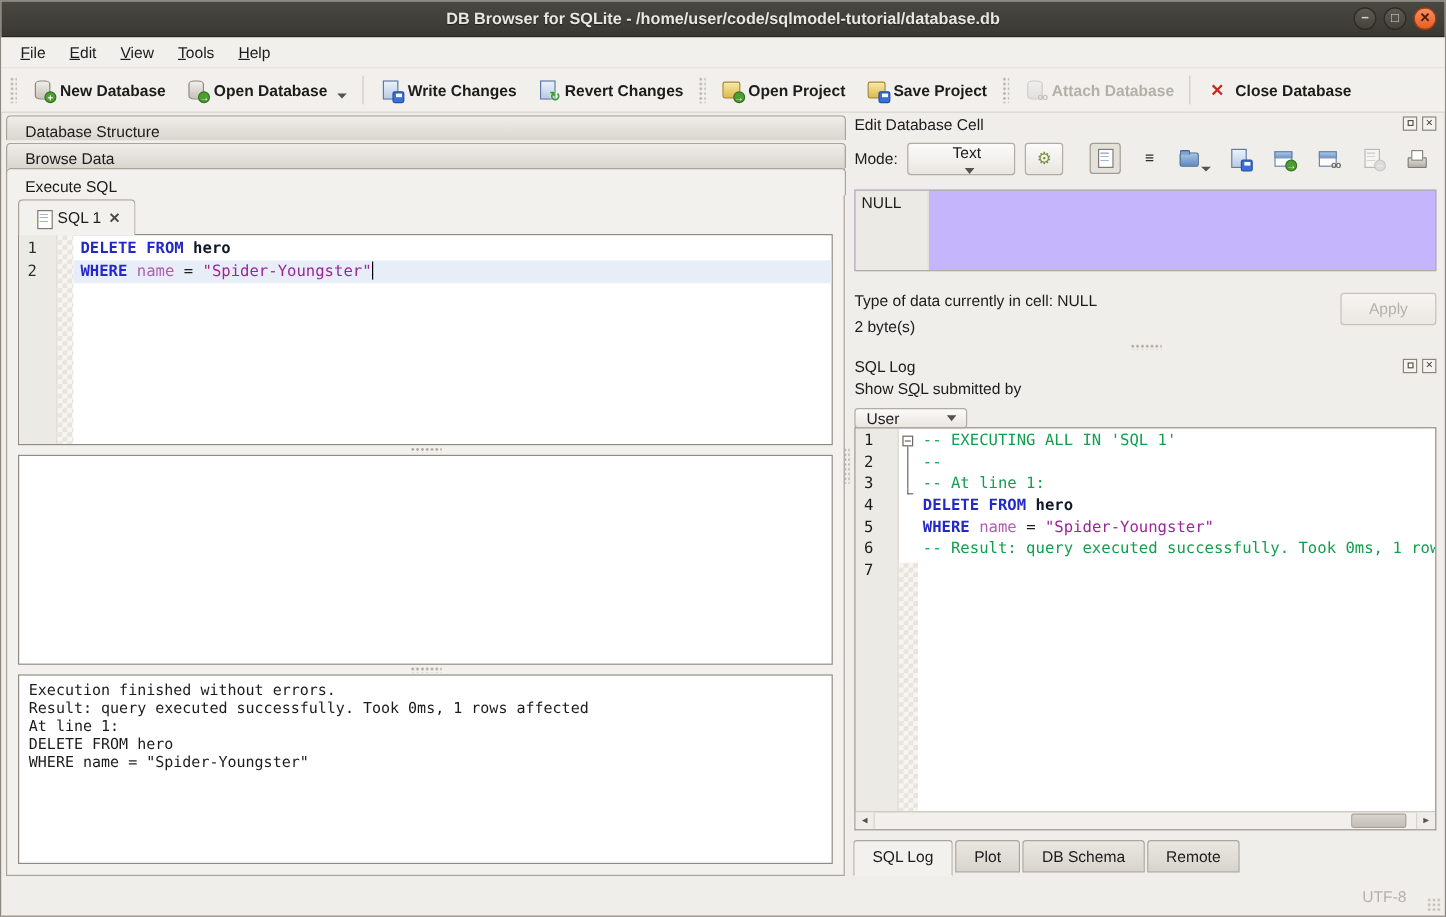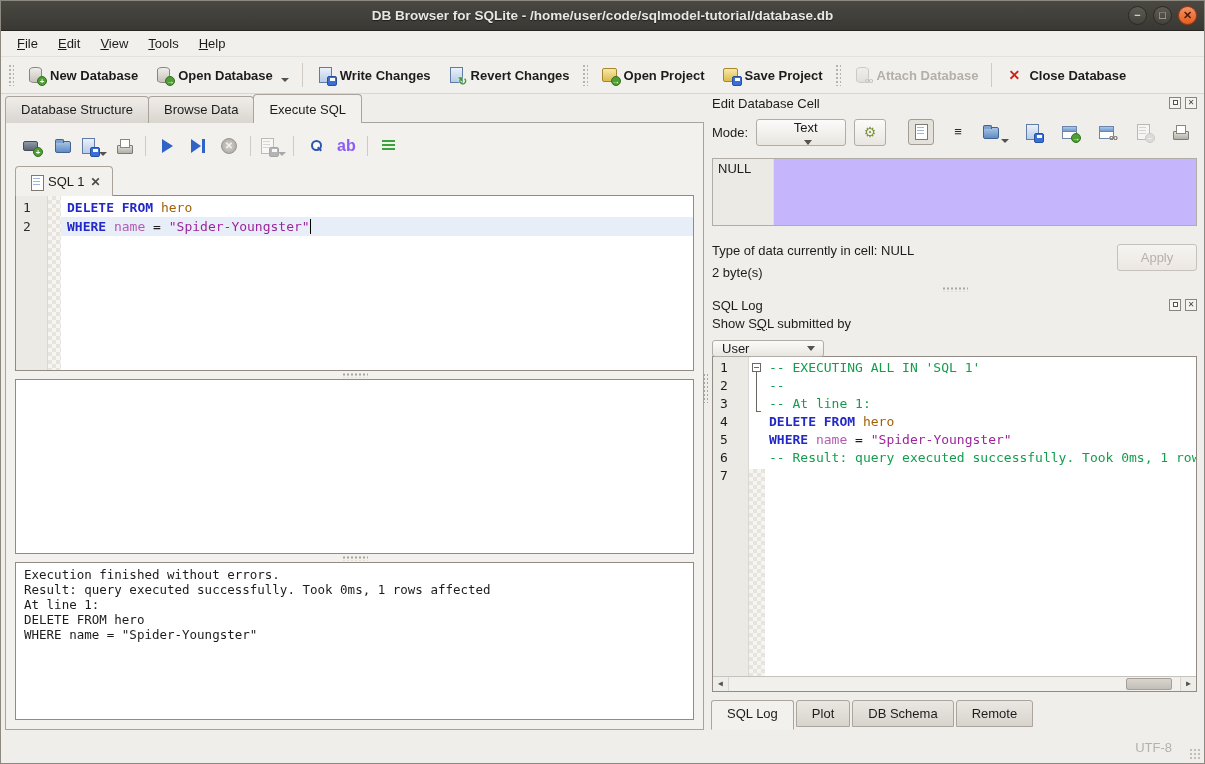--- a/index.html
+++ b/index.html
@@ -88,21 +88,21 @@
   .bdg-disk { background:#3a6fd8; border:1px solid #27509e; border-radius:2px; }
   .bdg-disk::after { content:""; position:absolute; left:2px; top:1px; width:5px; height:3px; background:#fff; }
   .bdg-minus { background:#c9c5bf; border:1px solid #a09b94; color:#f4f2ee; }
   .bdg-chain { color:#6e6963; font-size:8px; letter-spacing:-1px; text-shadow:0 0 1px #fff; }
   
   .left-pane { position:absolute; left:4px; top:93px; width:699px; bottom:33px; }
   .right-pane { position:absolute; left:709px; top:91px; right:5px; bottom:33px; display:flex; flex-direction:column; }
   .v-splitter { position:absolute; left:701px; top:372px; width:6px; height:30px;
     background-image:radial-gradient(#a9a49c 1px, transparent 1.2px); background-size:4px 4px; }
   
-  .main-tabs { height:29px; display:flex; position:relative; z-index:2; }
+  .main-tabs { height:29px; display:flex; position:relative; z-index:2;flex-direction:column; }
   .mtab { padding:5px 15px 0; border:1px solid #a9a39c; border-bottom:none; border-radius:4px 4px 0 0;
     background:linear-gradient(#f0ede9,#d9d5cf); margin-right:-1px; height:27px; margin-top:2px; }
   .mtab.active { background:#f3f1ed; height:29px; margin-top:0; padding-top:7px; z-index:3; }
   .pane-frame { position:absolute; top:28px; left:0; right:0; bottom:0; border:1px solid #a9a39c;
     background:#f3f1ed; padding:8px 9px 9px; display:flex; flex-direction:column; z-index:1; }
   
   .sqltoolbar { height:30px; display:flex; align-items:center; gap:7px; padding-left:4px; }
   .sqltoolbar .sep { width:1px; height:20px; background:#cfcac3; margin:0 2px; }
   .icbtn { width:24px; height:24px; display:flex; align-items:center; justify-content:center; position:relative; }
   .icbtn.disabled { opacity:.45; filter:grayscale(.9); }
@@ -119,21 +119,21 @@
     padding:2px 0 0 7px; line-height:19px; }
   .fold-col { width:13px; }
   .checker { background-image:
       linear-gradient(45deg,#e7e4de 25%,transparent 25%,transparent 75%,#e7e4de 75%),
       linear-gradient(45deg,#e7e4de 25%,transparent 25%,transparent 75%,#e7e4de 75%);
     background-size:8px 8px; background-position:0 0,4px 4px; background-color:#f7f5f2; }
   .code-col { flex:1; padding-top:2px; line-height:19px; overflow:hidden; }
   .code-line { height:19px; padding-left:6px; white-space:pre; }
   .code-line.hl { background:#e8eef7; }
   .kw { color:#2328c8; font-weight:bold; }
-  .tbl { color:#a16207; font-weight:normal; }
+  .tbl { color:#0f172a; font-weight:bold; }
   .idn { color:#b45cb4; }
   .str { color:#9c259c; }
   .cmt { color:#129e4d; }
   .caret { display:inline-block; width:1px; height:15px; background:#000; vertical-align:-3px; }
   
   .h-splitter { height:8px; position:relative; }
   .h-splitter::after { content:""; position:absolute; left:50%; top:50%; width:26px; height:5px;
     transform:translate(-50%,-50%);
     background-image:radial-gradient(#a9a49c 1px, transparent 1.2px); background-size:4px 4px; }
   .results { border:1px solid #918b83; background:#fff; flex:1; }
@@ -145,21 +145,21 @@
   .dock-btn { width:12px; height:12px; border:1px solid #8a857d; background:#f5f3ef; margin-left:4px;
     position:relative; font-size:8px; line-height:10px; text-align:center; color:#45423d; }
   .glyph-restore::before { content:""; position:absolute; inset:2px 2px 3px 3px; border:1px solid #55524c; background:#fff; }
   .mode-row { height:36px; display:flex; align-items:center; gap:8px; padding:0 2px; }
   .combo { height:27px; background:linear-gradient(#fcfbfa,#e9e6e1); border:1px solid #b1aca5; border-radius:3px;
     display:flex; align-items:center; padding-left:9px; position:relative; }
   .combo .cval { flex:1; }
   .combo .carrow { width:0; height:0; border-left:4px solid transparent; border-right:4px solid transparent;
     border-top:5px solid #55524c; margin:0 8px 0 12px; }
   .combo-mode { width:90px;flex-direction:column; }
-  .combo-user { width:112px; }
+  .combo-user { width:94px; }
   .btn { height:27px; background:linear-gradient(#fcfbfa,#e9e6e1); border:1px solid #b1aca5; border-radius:3px;
     display:flex; align-items:center; justify-content:center; padding:0 14px; }
   .btn.disabled { color:#b5b0a9; background:linear-gradient(#f6f4f1,#ebe8e3); border-color:#c6c1ba; }
   .gearbtn { width:32px; height:27px; background:linear-gradient(#fcfbfa,#e9e6e1); border:1px solid #b1aca5;
     border-radius:3px; display:flex; align-items:center; justify-content:center; }
   .cellicons { display:flex; align-items:center; gap:11px; margin-left:auto; padding-right:4px; }
   .cellicon { width:26px; height:26px; display:flex; align-items:center; justify-content:center; position:relative; }
   .cellicon.pressed { background:#e4e0da; border:1px solid #a39d95; border-radius:3px; }
   .cellicon.disabled { opacity:.45; filter:grayscale(.9); }
   .cell-box { border:1px solid #b1aca5; background:#c4b5fd; height:68px; margin:8px 2px 0; display:flex; }

